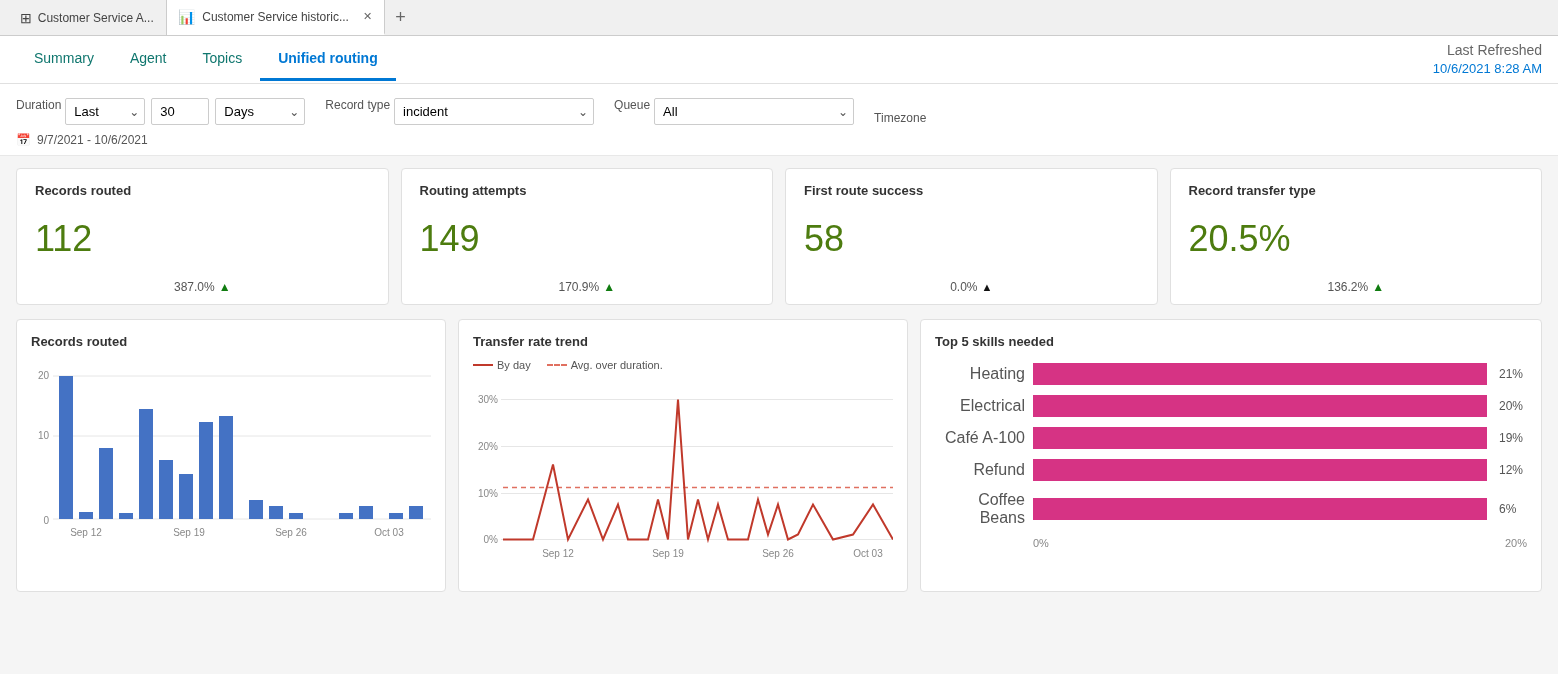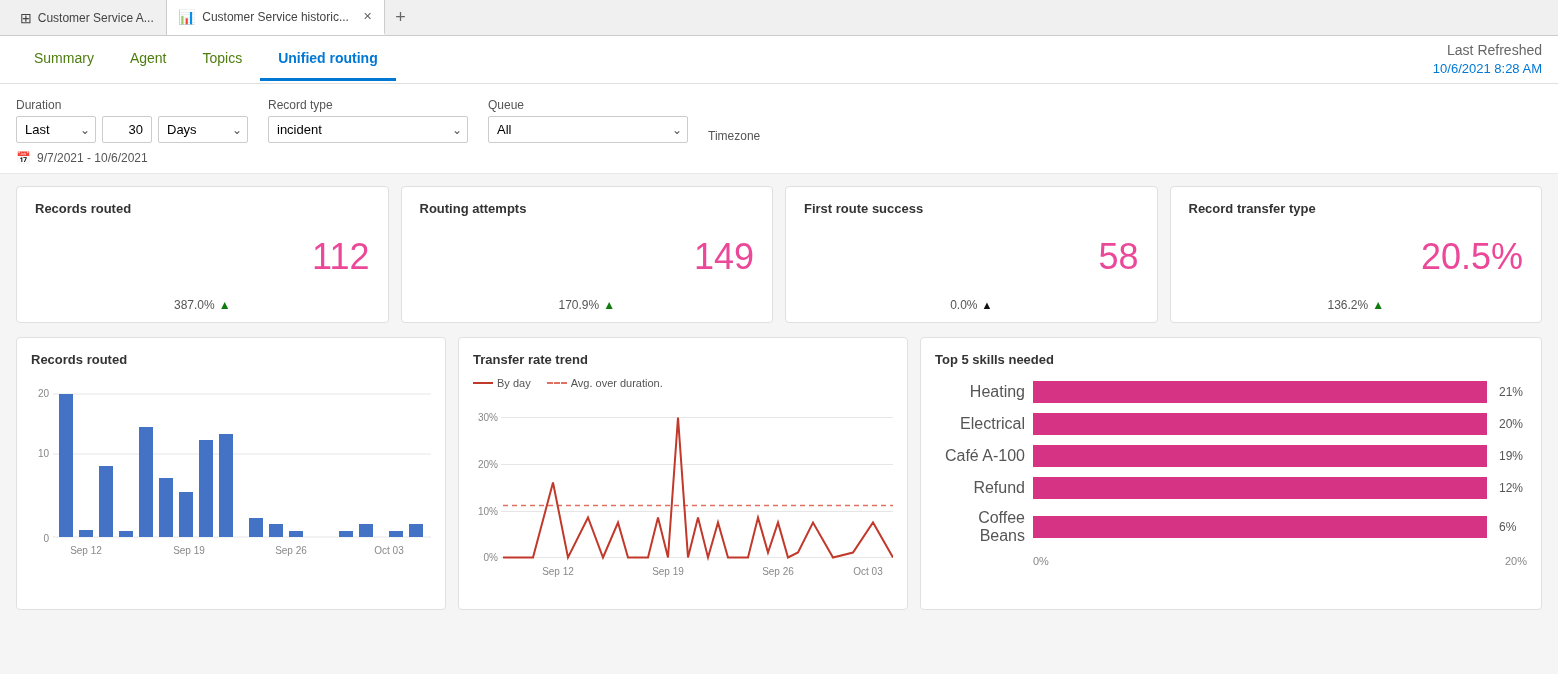--- a/index.html
+++ b/index.html
@@ -9,46 +9,46 @@
     .tab-bar { display: flex; align-items: center; background: #f0f0f0; border-bottom: 1px solid #ccc; padding: 0 8px; height: 36px; }
     .tab-item { display: flex; align-items: center; padding: 0 12px; height: 100%; font-size: 12px; color: #444; cursor: pointer; border-right: 1px solid #ccc; gap: 6px; }
     .tab-item.active { background: #fff; border-bottom: 2px solid #fff; }
     .tab-icon { font-size: 14px; }
     .tab-close { margin-left: 8px; cursor: pointer; color: #666; font-size: 11px; }
     .tab-new { padding: 0 10px; font-size: 18px; color: #666; cursor: pointer; border: none; background: none; }
 
     
     .nav-bar { display: flex; align-items: center; background: #fff; border-bottom: 1px solid #e0e0e0; padding: 0 16px; height: 48px; justify-content: space-between; }
     .nav-tabs { display: flex; gap: 0; }
-    .nav-tab { padding: 12px 18px; cursor: pointer; color: #4d7c0f; font-size: 14px; border-bottom: 3px solid transparent; }
+    .nav-tab { padding: 12px 18px; cursor: pointer; color: #0f766e; font-size: 14px; border-bottom: 3px solid transparent; }
     .nav-tab.active { color: #0078d4; border-bottom: 3px solid #0078d4; font-weight: 700; }
     .last-refreshed { text-align: right; font-size: 12px; color: #0078d4; line-height: 1.4; }
     .last-refreshed .label { color: #666; font-size: 14px; }
 
     
     .filters { background: #fff; padding: 14px 16px 8px 16px; border-bottom: 1px solid #e8e8e8; }
     .filter-row { display: flex; align-items: flex-end; gap: 20px; }
-    .filter-group { display: flex; flex-direction: column; gap: 4px; }
+    .filter-group { display: flex; flex-direction: row; gap: 4px; }
     .filter-label { font-size: 12px; color: #555; }
     .filter-controls { display: flex; align-items: center; gap: 6px; }
     .filter-select { border: 1px solid #ccc; border-radius: 2px; padding: 5px 8px; font-size: 13px; background: #fff; cursor: pointer; min-width: 80px; appearance: none; padding-right: 22px; position: relative; }
     .select-wrapper { position: relative; display: inline-block; }
     .select-wrapper::after { content: '⌄'; position: absolute; right: 6px; top: 50%; transform: translateY(-50%); font-size: 12px; color: #555; pointer-events: none; }
-    .filter-input { border: 1px solid #ccc; border-radius: 2px; padding: 5px 8px; font-size: 13px; width: 50px; text-align: right; }
+    .filter-input { border: 1px solid #ccc; border-radius: 2px; padding: 5px 8px; font-size: 13px; width: 58px; text-align: left; }
     .date-range { font-size: 12px; color: #555; margin-top: 8px; display: flex; align-items: center; gap: 6px; }
     .date-icon { font-size: 12px; }
 
     
     .main { padding: 12px 16px; background: #f5f5f5; }
 
     
     .kpi-row { display: flex; gap: 12px; margin-bottom: 14px; }
     .kpi-card { background: #fff; border: 1px solid #e0e0e0; border-radius: 4px; flex: 1; padding: 14px 18px 10px 18px; }
     .kpi-title { font-size: 13px; font-weight: 600; color: #333; margin-bottom: 8px; }
-    .kpi-value { font-size: 36px; font-weight: 300; color: #ec4899; text-align: right; margin: 20px 0; }
+    .kpi-value { font-size: 36px; font-weight: 300; color: #4d7c0f; text-align: left; margin: 20px 0; }
     .kpi-change { display: flex; align-items: center; justify-content: center; gap: 4px; font-size: 12px; color: #555; margin-top: 4px; }
     .arrow-up-green { color: #107c10; font-size: 12px; }
     .arrow-up-black { color: #111; font-size: 11px; }
 
     
     .charts-row { display: flex; gap: 12px; }
     .chart-card { background: #fff; border: 1px solid #e0e0e0; border-radius: 4px; padding: 14px; }
     .chart-card.records-routed { flex: 0 0 430px; }
     .chart-card.transfer-rate { flex: 0 0 450px; }
     .chart-card.top-skills { flex: 1; }

